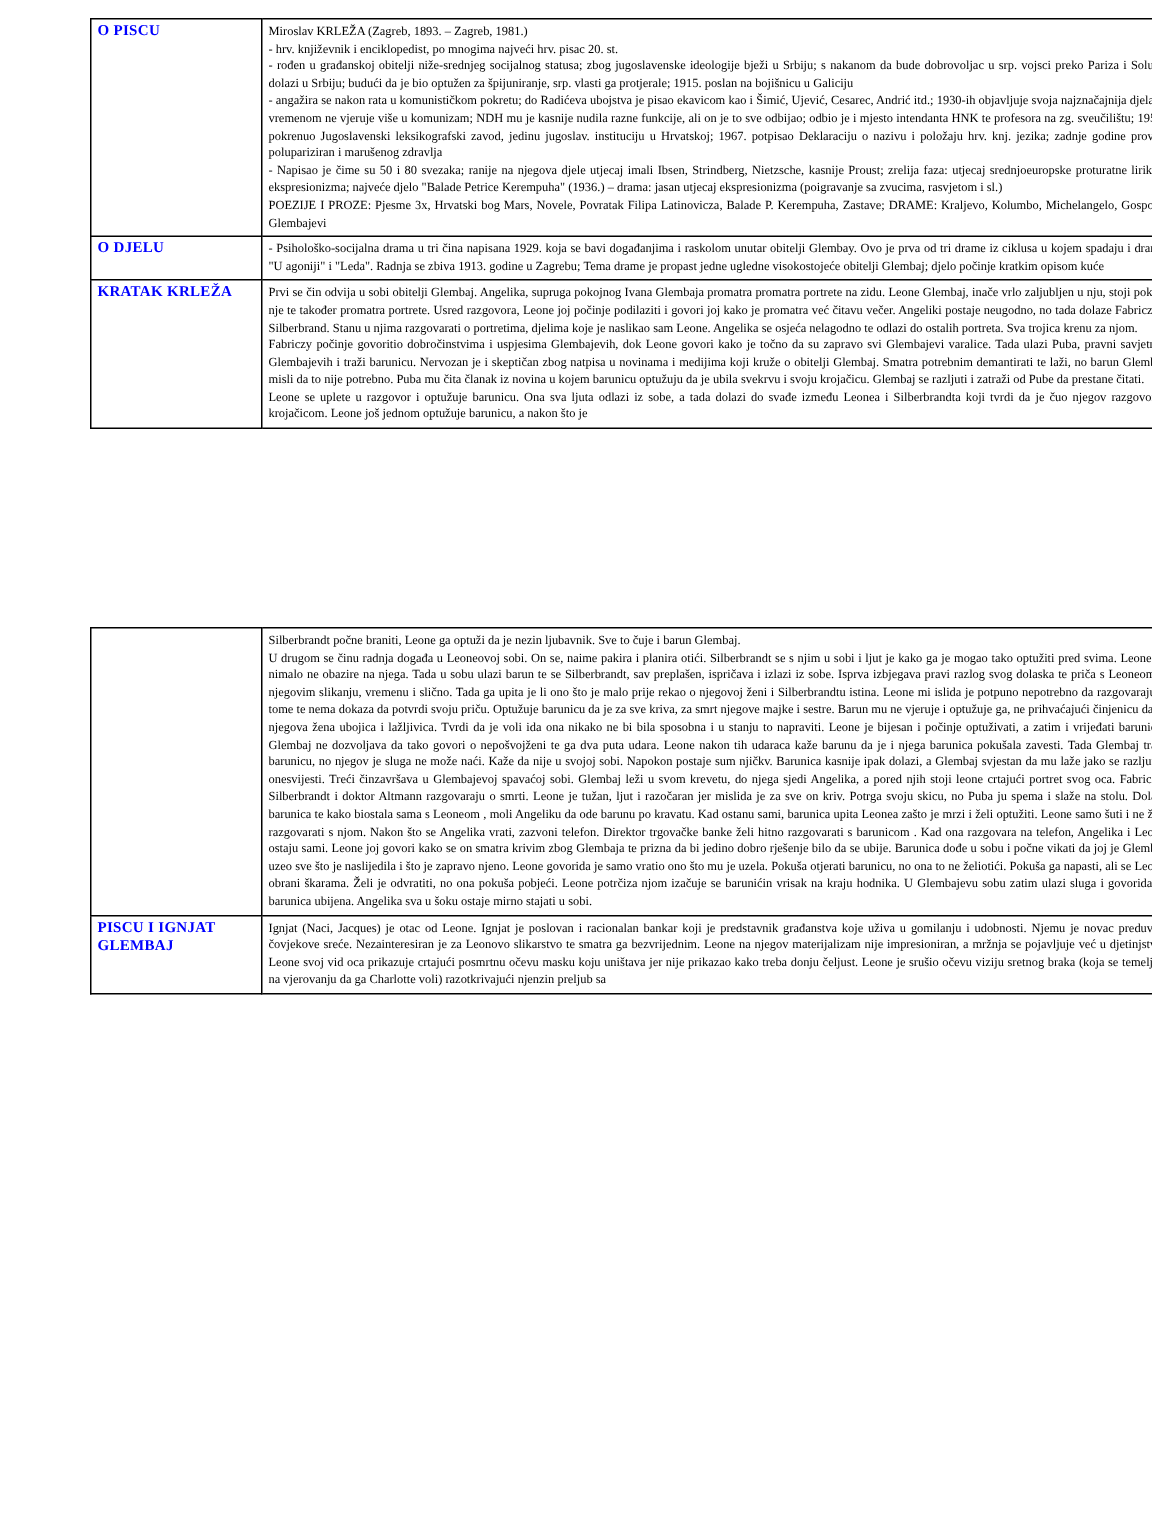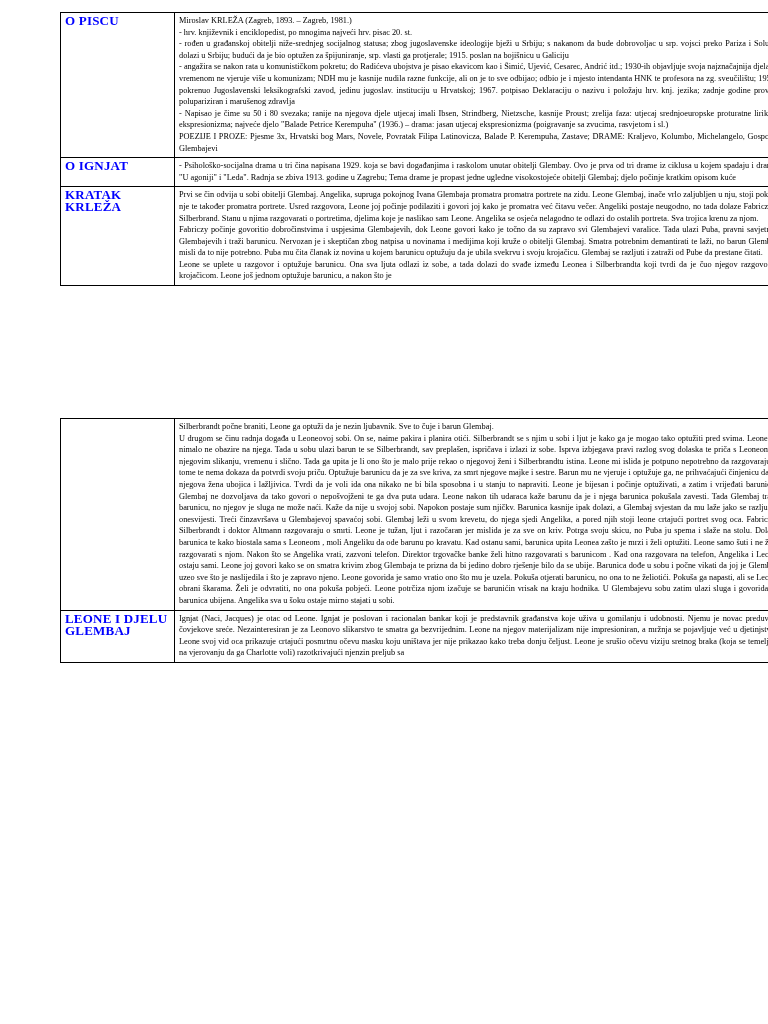--- a/index.html
+++ b/index.html
@@ -32,21 +32,21 @@
   .col-label {
     width: 106px;
   }
   .col-body {
     width: 598px;
   }
   .label {
     color: #0000ff;
     font-family: "Liberation Serif", serif;
     font-weight: bold;
-    font-size: 13px;
+    font-size: 10px;
     letter-spacing: 0.2px;
     line-height: 12px;
     white-space: pre-line;
   }
   .label.spread {
     display: block;
   }
   .body-text {
     font-size: 8.3px;
     line-height: 11.6px;
@@ -80,21 +80,21 @@
           <div class="body-text">Miroslav KRLEŽA (Zagreb, 1893. – Zagreb, 1981.)
 - hrv. književnik i enciklopedist, po mnogima najveći hrv. pisac 20. st.
 - rođen u građanskoj obitelji niže-srednjeg socijalnog statusa; zbog jugoslavenske ideologije bježi u Srbiju; s nakanom da bude dobrovoljac u srp. vojsci preko Pariza i Soluna dolazi u Srbiju; budući da je bio optužen za špijuniranje, srp. vlasti ga protjerale; 1915. poslan na bojišnicu u Galiciju
 - angažira se nakon rata u komunističkom pokretu; do Radićeva ubojstva je pisao ekavicom kao i Šimić, Ujević, Cesarec, Andrić itd.; 1930-ih objavljuje svoja najznačajnija djela; s vremenom ne vjeruje više u komunizam; NDH mu je kasnije nudila razne funkcije, ali on je to sve odbijao; odbio je i mjesto intendanta HNK te profesora na zg. sveučilištu; 1950. pokrenuo Jugoslavenski leksikografski zavod, jedinu jugoslav. instituciju u Hrvatskoj; 1967. potpisao Deklaraciju o nazivu i položaju hrv. knj. jezika; zadnje godine proveo polupariziran i marušenog zdravlja
 - Napisao je čime su 50 i 80 svezaka; ranije na njegova djele utjecaj imali Ibsen, Strindberg, Nietzsche, kasnije Proust; zrelija faza: utjecaj srednjoeuropske proturatne lirike i ekspresionizma; najveće djelo "Balade Petrice Kerempuha" (1936.) – drama: jasan utjecaj ekspresionizma (poigravanje sa zvucima, rasvjetom i sl.)
 POEZIJE I PROZE: Pjesme 3x, Hrvatski bog Mars, Novele, Povratak Filipa Latinovicza, Balade P. Kerempuha, Zastave; DRAME: Kraljevo, Kolumbo, Michelangelo, Gospoda Glembajevi</div>
         </td>
       </tr>
       <tr>
         <td class="col-label">
-          <div class="label">O IGNJAT</div>
+          <div class="label">O DJELU</div>
         </td>
         <td class="col-body">
           <div class="body-text">- Psihološko-socijalna drama u tri čina napisana 1929. koja se bavi događanjima i raskolom unutar obitelji Glembay. Ovo je prva od tri drame iz ciklusa u kojem spadaju i drame "U agoniji" i "Leda". Radnja se zbiva 1913. godine u Zagrebu; Tema drame je propast jedne ugledne visokostojeće obitelji Glembaj; djelo počinje kratkim opisom kuće</div>
         </td>
       </tr>
       <tr>
         <td class="col-label">
           <div class="label">KRATAK KRLEŽA</div>
         </td>
         <td class="col-body">
@@ -114,21 +114,21 @@
         <td class="col-label">
           <div class="label"></div>
         </td>
         <td class="col-body">
           <div class="body-text">Silberbrandt počne braniti, Leone ga optuži da je nezin ljubavnik. Sve to čuje i barun Glembaj.
 U drugom se činu radnja događa u Leoneovoj sobi. On se, naime pakira i planira otići. Silberbrandt se s njim u sobi i ljut je kako ga je mogao tako optužiti pred svima. Leone se nimalo ne obazire na njega. Tada u sobu ulazi barun te se Silberbrandt, sav preplašen, ispričava i izlazi iz sobe. Isprva izbjegava pravi razlog svog dolaska te priča s Leoneom o njegovim slikanju, vremenu i slično. Tada ga upita je li ono što je malo prije rekao o njegovoj ženi i Silberbrandtu istina. Leone mi islida je potpuno nepotrebno da razgovaraju o tome te nema dokaza da potvrdi svoju priču. Optužuje barunicu da je za sve kriva, za smrt njegove majke i sestre. Barun mu ne vjeruje i optužuje ga, ne prihvaćajući činjenicu da je njegova žena ubojica i lažljivica. Tvrdi da je voli ida ona nikako ne bi bila sposobna i u stanju to napraviti. Leone je bijesan i počinje optuživati, a zatim i vrijeđati barunicu. Glembaj ne dozvoljava da tako govori o nepošvojženi te ga dva puta udara. Leone nakon tih udaraca kaže barunu da je i njega barunica pokušala zavesti. Tada Glembaj traži barunicu, no njegov je sluga ne može naći. Kaže da nije u svojoj sobi. Napokon postaje sum njičkv. Barunica kasnije ipak dolazi, a Glembaj svjestan da mu laže jako se razljuti i onesvijesti. Treći činzavršava u Glembajevoj spavaćoj sobi. Glembaj leži u svom krevetu, do njega sjedi Angelika, a pored njih stoji leone crtajući portret svog oca. Fabriczy, Silberbrandt i doktor Altmann razgovaraju o smrti. Leone je tužan, ljut i razočaran jer mislida je za sve on kriv. Potrga svoju skicu, no Puba ju spema i slaže na stolu. Dolazi barunica te kako biostala sama s Leoneom , moli Angeliku da ode barunu po kravatu. Kad ostanu sami, barunica upita Leonea zašto je mrzi i želi optužiti. Leone samo šuti i ne želi razgovarati s njom. Nakon što se Angelika vrati, zazvoni telefon. Direktor trgovačke banke želi hitno razgovarati s barunicom . Kad ona razgovara na telefon, Angelika i Leone ostaju sami. Leone joj govori kako se on smatra krivim zbog Glembaja te prizna da bi jedino dobro rješenje bilo da se ubije. Barunica dođe u sobu i počne vikati da joj je Glembaj uzeo sve što je naslijedila i što je zapravo njeno. Leone govorida je samo vratio ono što mu je uzela. Pokuša otjerati barunicu, no ona to ne želiotići. Pokuša ga napasti, ali se Leone obrani škarama. Želi je odvratiti, no ona pokuša pobjeći. Leone potrčiza njom izačuje se barunićin vrisak na kraju hodnika. U Glembajevu sobu zatim ulazi sluga i govorida je barunica ubijena. Angelika sva u šoku ostaje mirno stajati u sobi.</div>
         </td>
       </tr>
       <tr>
         <td class="col-label">
-          <div class="label spread">LEONE I DJELU GLEMBAJ</div>
+          <div class="label spread">PISCU I IGNJAT GLEMBAJ</div>
         </td>
         <td class="col-body">
           <div class="body-text">Ignjat (Naci, Jacques) je otac od Leone. Ignjat je poslovan i racionalan bankar koji je predstavnik građanstva koje uživa u gomilanju i udobnosti. Njemu je novac preduvjet čovjekove sreće. Nezainteresiran je za Leonovo slikarstvo te smatra ga bezvrijednim. Leone na njegov materijalizam nije impresioniran, a mržnja se pojavljuje već u djetinjstvu. Leone svoj vid oca prikazuje crtajući posmrtnu očevu masku koju uništava jer nije prikazao kako treba donju čeljust. Leone je srušio očevu viziju sretnog braka (koja se temeljila na vjerovanju da ga Charlotte voli) razotkrivajući njenzin preljub sa</div>
         </td>
       </tr>
     </tbody>
   </table>
 
 </div>
 

